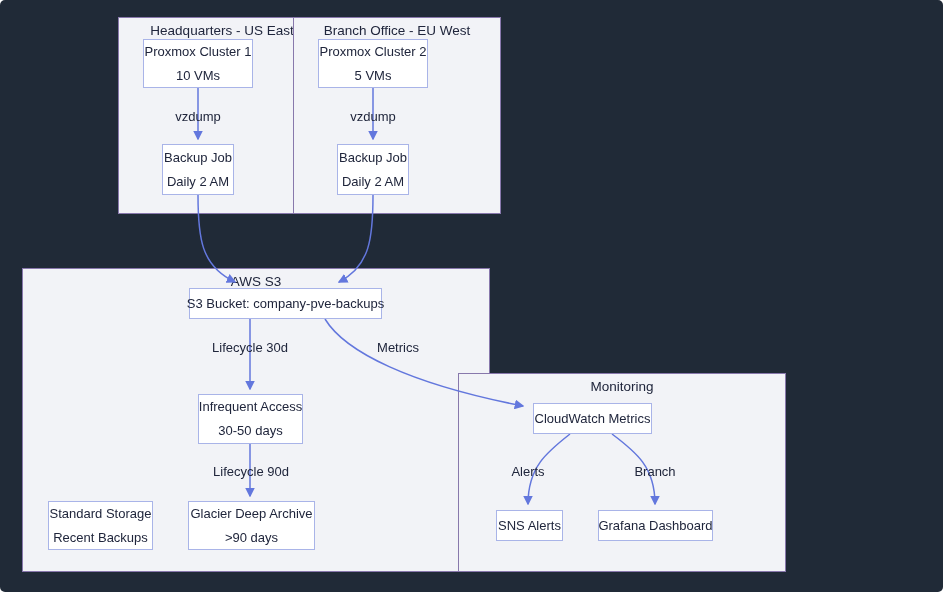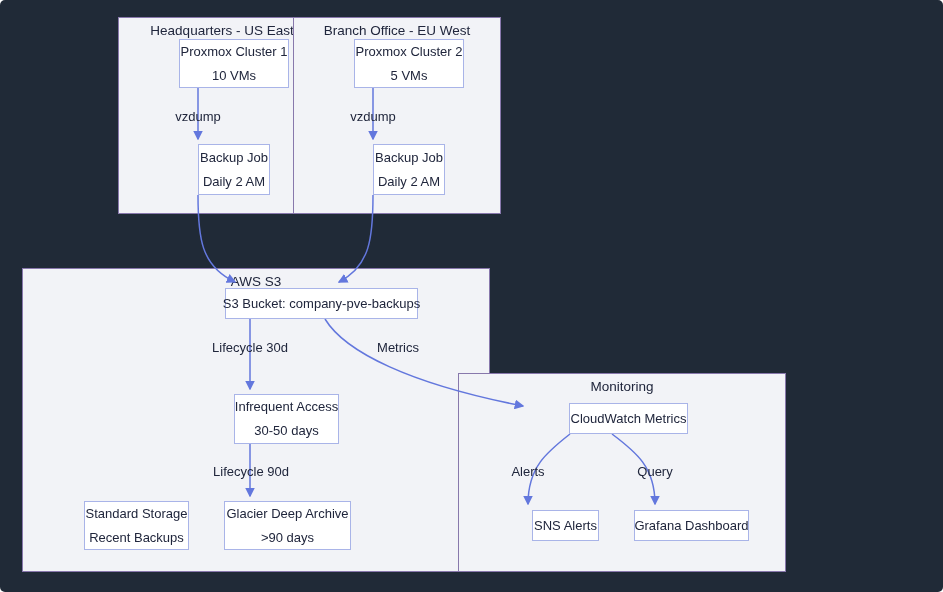--- a/index.html
+++ b/index.html
@@ -17,21 +17,21 @@
   }
   .cluster-title{
     position:absolute;top:5px;left:0;right:0;
     text-align:center;font-size:13.5px;
   }
   .node{
     position:absolute;box-sizing:border-box;
     background:var(--node-fill,#ffffff);
     border:1px solid var(--node-border,#a9b4e8);
     display:flex;flex-direction:column;align-items:center;justify-content:center;
-    text-align:left;line-height:24px;white-space:nowrap;margin-left:36px;
+    text-align:left;line-height:24px;white-space:nowrap;
   }
   .edge-label{
     position:absolute;transform:translate(-50%,-50%);
     white-space:nowrap;font-size:13px;
   }
   #edges{position:absolute;left:0;top:0;pointer-events:none;}
   #edges path.edge{stroke:var(--edge,#6377dd);stroke-width:1.5;fill:none;}
   #edges .arrowhead{fill:var(--edge,#6377dd);}
 </style>
 </head>
@@ -109,15 +109,15 @@
   <div class="node" style="left:598px;top:510px;width:115px;height:31px;">
     <span>Grafana Dashboard</span>
   </div>
 
   <div class="edge-label" style="left:198px;top:116px;">vzdump</div>
   <div class="edge-label" style="left:373px;top:116px;">vzdump</div>
   <div class="edge-label" style="left:250px;top:347px;">Lifecycle 30d</div>
   <div class="edge-label" style="left:362px;top:347px;margin-left:36px;">Metrics</div>
   <div class="edge-label" style="left:251px;top:471px;">Lifecycle 90d</div>
   <div class="edge-label" style="left:528px;top:471px;">Alerts</div>
-  <div class="edge-label" style="left:655px;top:471px;">Query</div>
+  <div class="edge-label" style="left:655px;top:471px;">Branch</div>
 
 </div>
 
 </body></html>

